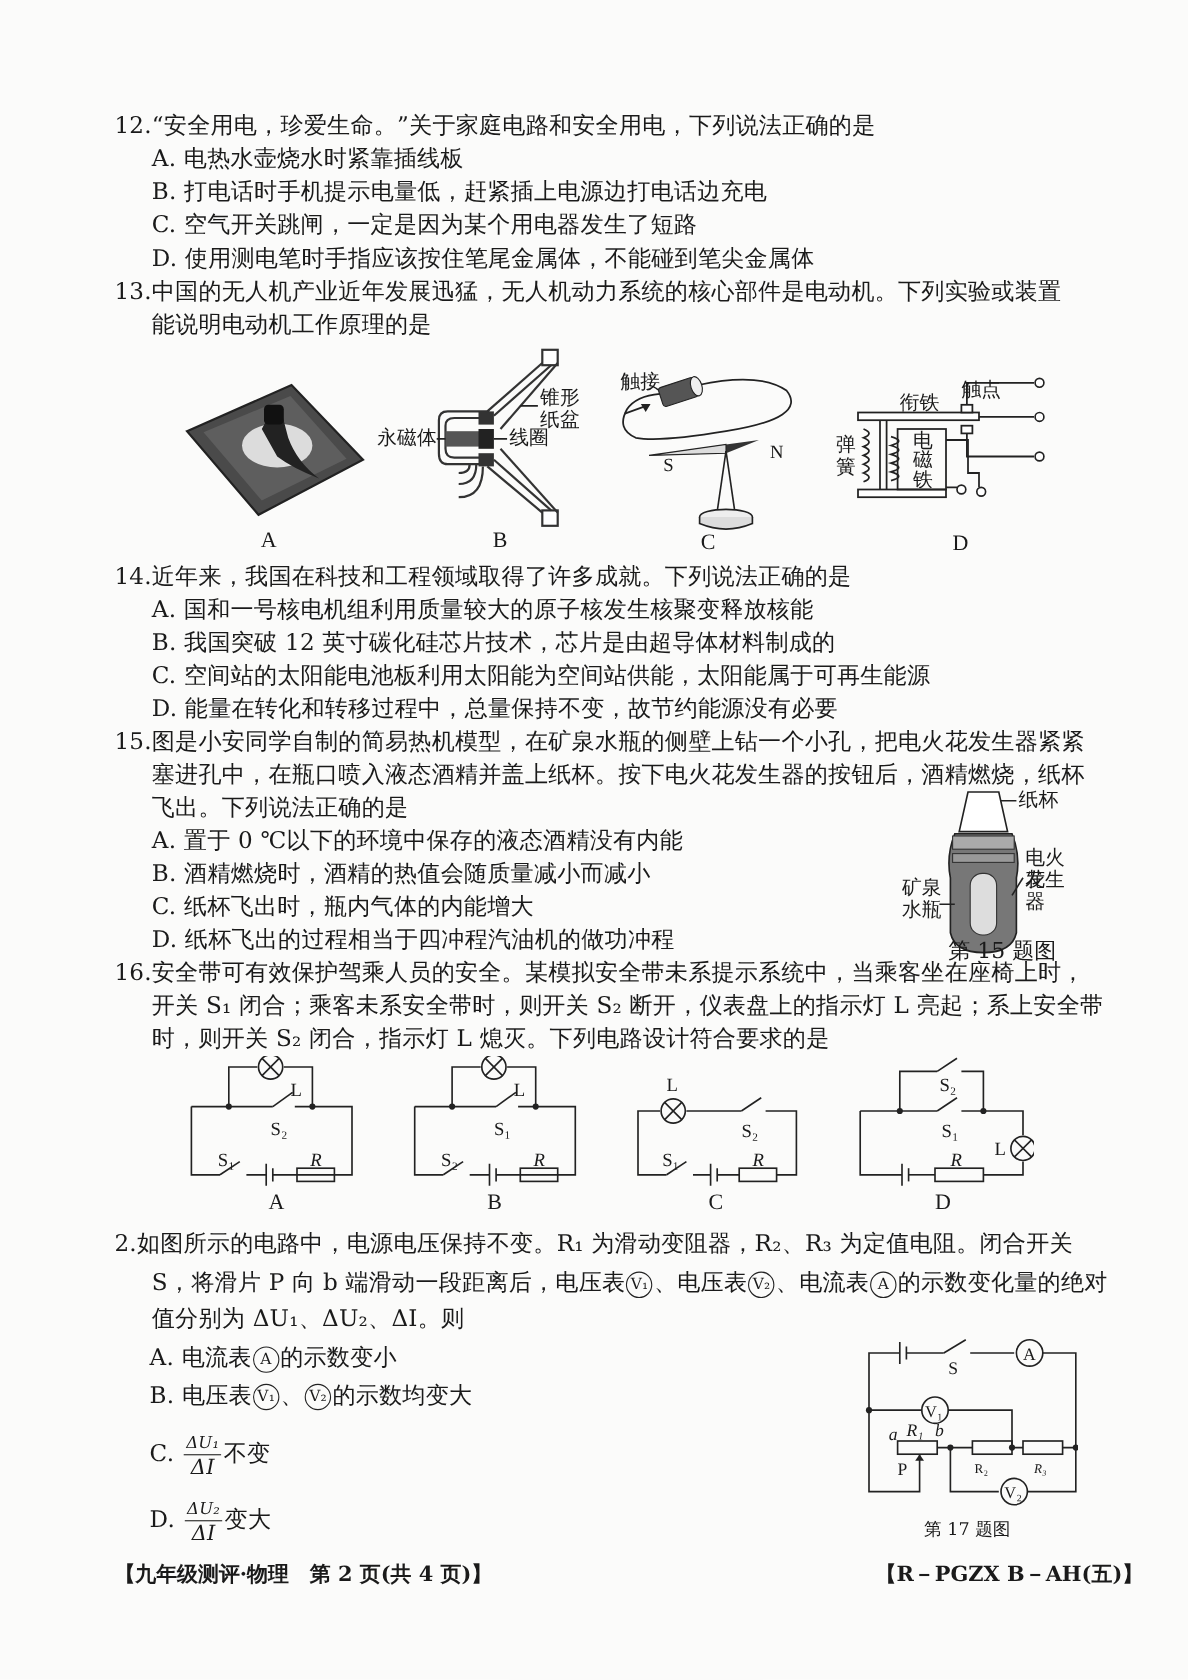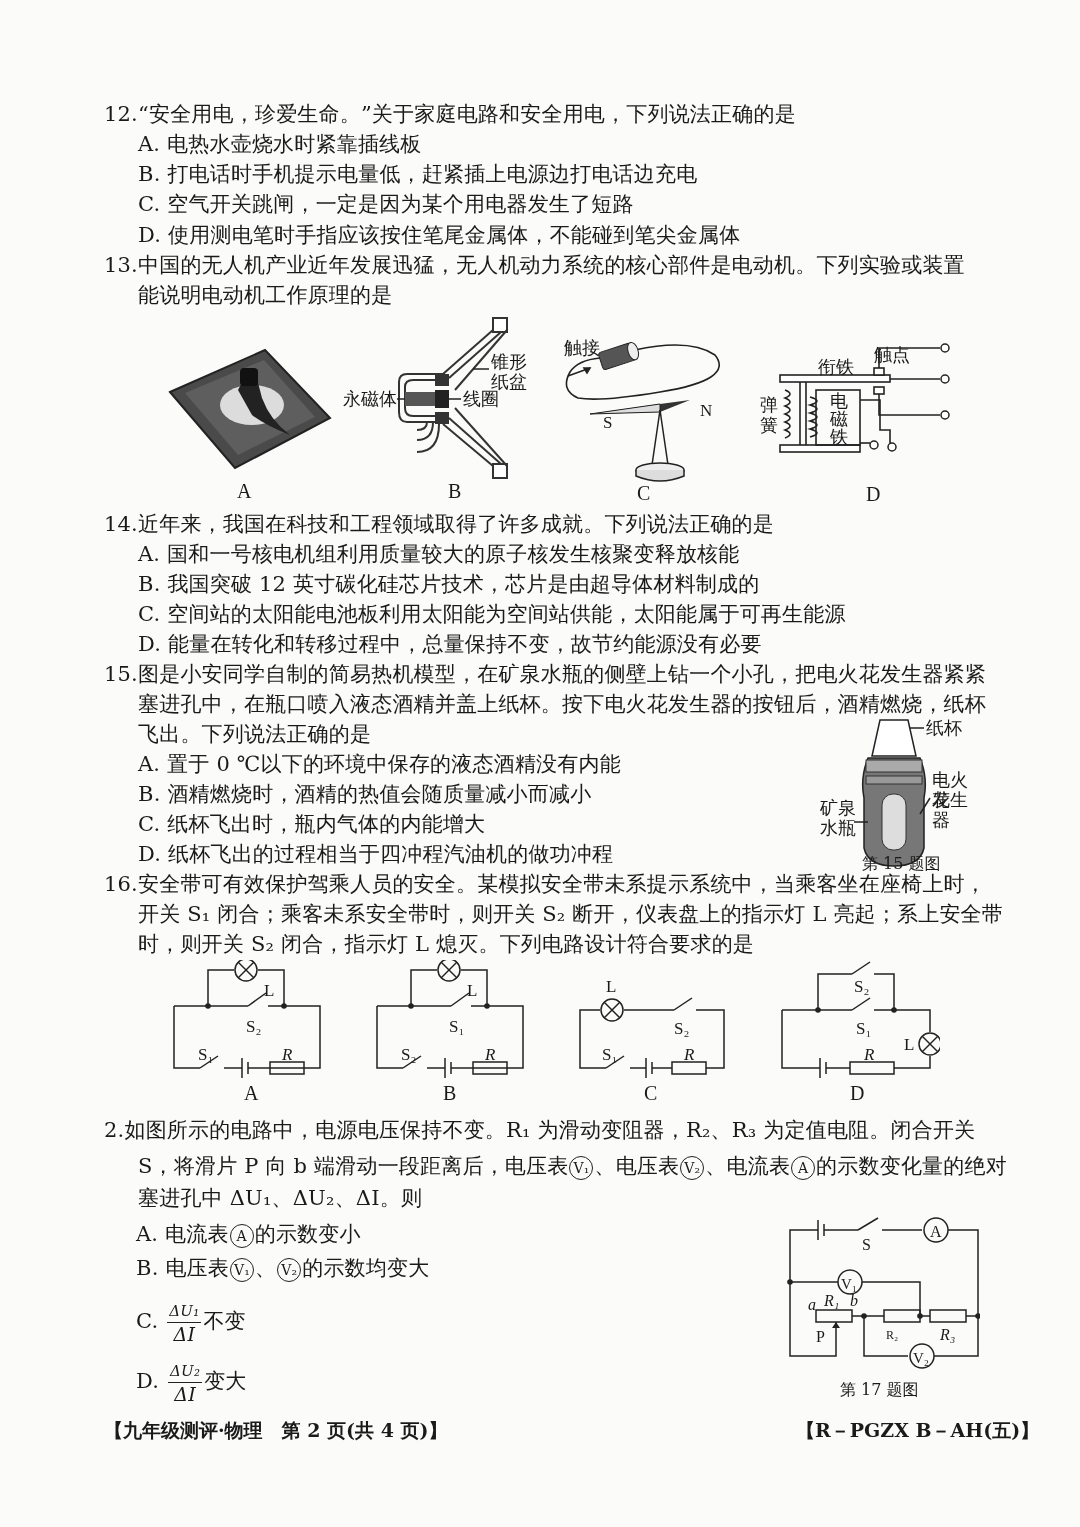--- a/index.html
+++ b/index.html
@@ -166,21 +166,21 @@
       <rect x="62" y="76" width="24" height="56" rx="11" fill="#ddd" stroke="#333"></rect>
       <line x1="90" y1="10" x2="104" y2="10" stroke="#222" stroke-width="1.5"></line>
       <line x1="100" y1="96" x2="110" y2="80" stroke="#222" stroke-width="1.5"></line>
       <line x1="34" y1="104" x2="48" y2="104" stroke="#222" stroke-width="1.5"></line>
     </svg>
     <div class="lbl" style="left:106px;top:0px">纸杯</div>
     <div class="lbl" style="left:0px;top:80px">矿泉</div>
     <div class="lbl" style="left:0px;top:100px">水瓶</div>
     <div class="lbl" style="left:112px;top:52px">电火花</div>
     <div class="lbl" style="left:112px;top:72px">发生器</div>
-    <div class="lbl" style="left:42px;top:136px;font-size:16px">第 15 题图</div>
+    <div class="lbl" style="left:42px;top:136px;font-size:20px">第 15 题图</div>
   </div>
 
   <div class="line" style="left:104px;top:870px">
     <span>16.</span><span>安全带可有效保护驾乘人员的安全。某模拟安全带未系提示系统中，当乘客坐在座椅上时，</span>
   </div>
   <div class="line" style="left:138px;top:900px">开关 S₁ 闭合；乘客未系安全带时，则开关 S₂ 断开，仪表盘上的指示灯 L 亮起；系上安全带</div>
   <div class="line" style="left:138px;top:930px">时，则开关 S₂ 闭合，指示灯 L 熄灭。下列电路设计符合要求的是</div>
 
   <div class="fig" style="left:172px;top:960px">
     <svg width="150" height="120" viewBox="0 0 150 120">
@@ -293,21 +293,21 @@
     <div class="cap" style="left:84px;top:84px;font-size:17px;font-style:italic">R</div>
     <div class="cap" style="left:70px;top:122px">D</div>
   </div>
 
   <div class="line" style="left:104px;top:1116px">
     <span>2.</span><span>如图所示的电路中，电源电压保持不变。R₁ 为滑动变阻器，R₂、R₃ 为定值电阻。闭合开关</span>
   </div>
   <div class="line" style="left:138px;top:1152px">
     <span>S，将滑片 P 向 b 端滑动一段距离后，电压表</span><span class="meter">V₁</span><span>、电压表</span><span class="meter">V₂</span><span>、电流表</span><span class="meter">A</span><span>的示数变化量的绝对</span>
   </div>
-  <div class="line" style="left:138px;top:1184px">塞进孔中 ΔU₁、ΔU₂、ΔI。则</div>
+  <div class="line" style="left:138px;top:1184px">值分别为 ΔU₁、ΔU₂、ΔI。则</div>
 
   <div class="line" style="left:136px;top:1220px">
     <span>A. 电流表</span><span class="meter">A</span><span>的示数变小</span>
   </div>
   <div class="line" style="left:136px;top:1254px">
     <span>B. 电压表</span><span class="meter">V₁</span><span>、</span><span class="meter">V₂</span><span>的示数均变大</span>
   </div>
   <div class="line" style="left:136px;top:1296px;line-height:50px">
     <span>C.</span>
     <span class="frac"><span class="num">ΔU₁</span><span class="den">ΔI</span></span><span>不变</span>
@@ -350,20 +350,20 @@
     </svg>
     <div class="cap" style="left:82px;top:18px;font-size:16px">S</div>
     <div class="cap" style="left:150px;top:5px;font-size:16px">A</div>
     <div class="cap" style="left:61px;top:57px;font-size:15px">V₁</div>
     <div class="cap" style="left:133px;top:131px;font-size:15px">V₂</div>
     <div class="cap" style="left:28px;top:78px;font-size:16px;font-style:italic">a</div>
     <div class="cap" style="left:44px;top:74px;font-size:16px;font-style:italic">R₁</div>
     <div class="cap" style="left:70px;top:74px;font-size:16px;font-style:italic">b</div>
     <div class="cap" style="left:36px;top:110px;font-size:16px">P</div>
     <div class="cap" style="left:106px;top:108px;font-size:12px;">R₂</div>
-    <div class="cap" style="left:160px;top:108px;font-size:16px;font-style:italic">R₃</div>
+    <div class="cap" style="left:160px;top:108px;font-size:12px;font-style:italic">R₃</div>
     <div class="lbl" style="left:60px;top:164px;font-size:16px">第 17 题图</div>
   </div>
 
   <div class="footer" style="left:104px">【九年级测评·物理　第 2 页(共 4 页)】</div>
   <div class="footer" style="left:796px">【R－PGZX B－AH(五)】</div>
 
 </div>
 
 </body></html>

